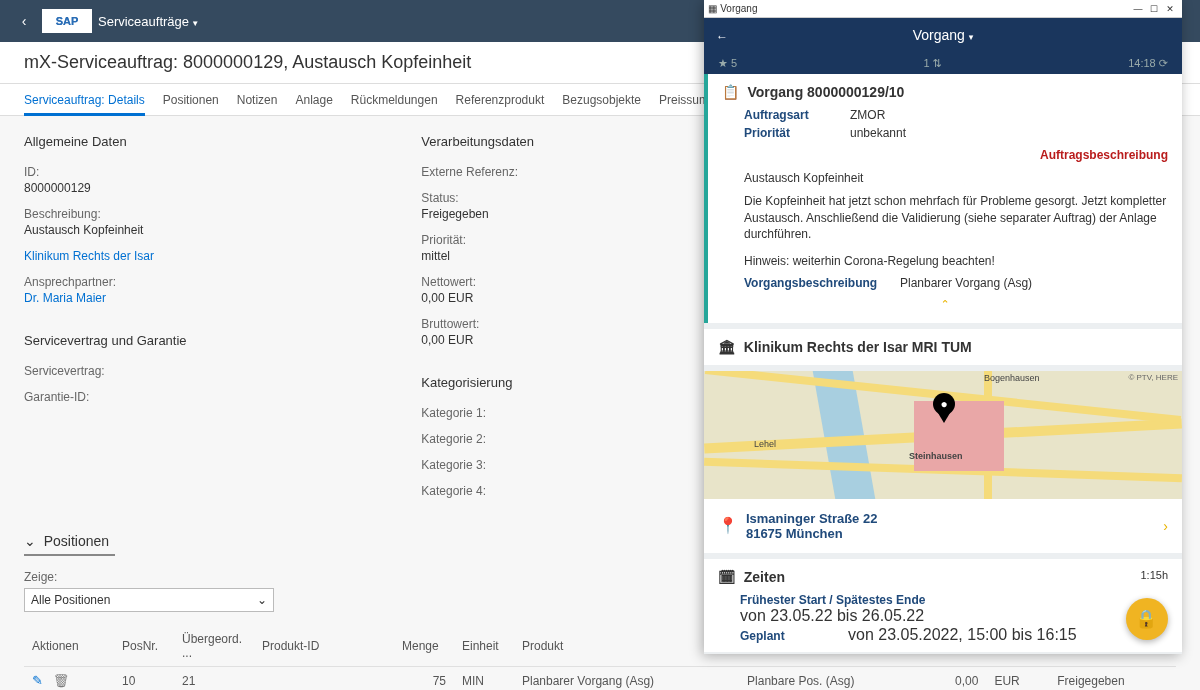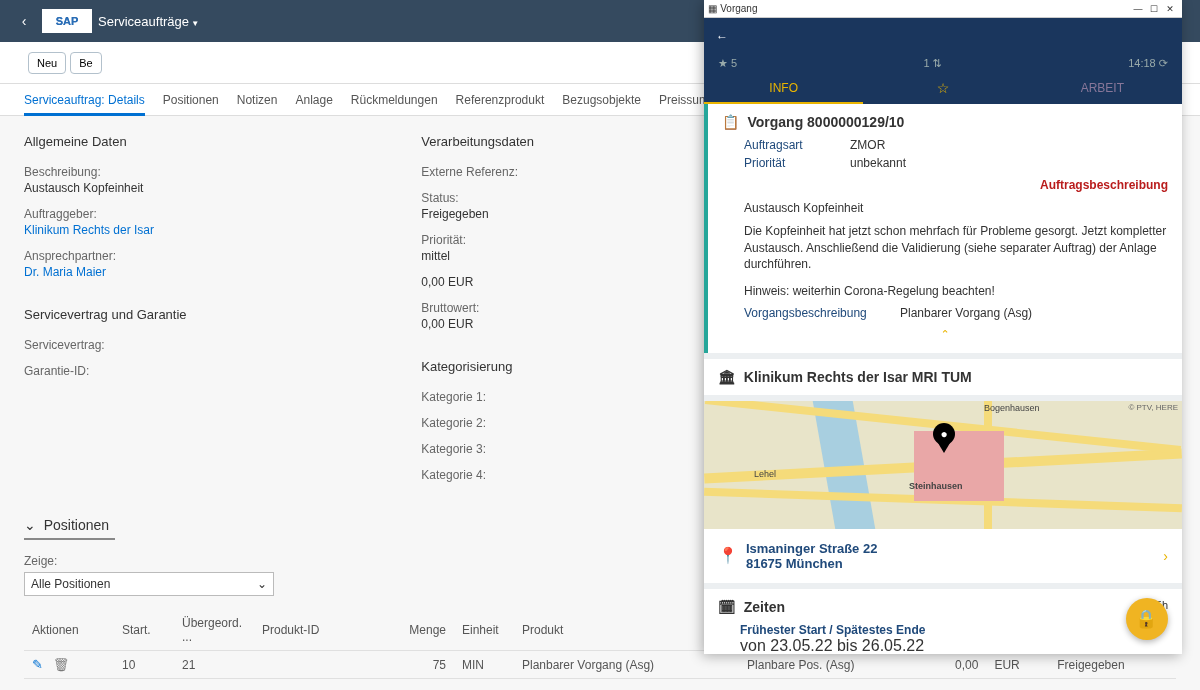--- a/index.html
+++ b/index.html
@@ -56,21 +56,21 @@
 .ov-tabs { display: flex; height: 30px; }
 .ov-tab { flex: 1; text-align: center; line-height: 28px; font-size: 12px; color: #879; border-bottom: 2px solid transparent; cursor: pointer; }
 .ov-tab.active { color: #e9b400; border-bottom: 2px solid #e9b400; }
 .ov-tab.star { font-size: 14px; color: #e9b400; }
 
 .ov-content { flex: 1; background: #eceff1; overflow: hidden; }
 .card { background: #fff; margin-bottom: 6px; padding: 10px 14px 8px 14px; position: relative; }
 .card.green-accent { border-left: 4px solid #26a69a; }
 .card-h { display: flex; align-items: center; gap: 8px; font-size: 14px; color: #333; font-weight: bold; margin-bottom: 8px; }
 .kv { display: flex; gap: 6px; margin: 4px 0 4px 22px; font-size: 12px; }
-.kv .k { width: 100px; color: #204a7b; font-weight: normal; }
+.kv .k { width: 100px; color: #204a7b; font-weight: bold; }
 .kv .v { color: #333; }
 .desc-h { color: #b91c1c; font-weight: bold; margin: 8px 0 8px 22px; font-size: 12px; text-align: right; }
 .desc-t { margin: 0 0 6px 22px; font-size: 12px; color: #333; line-height: 1.4; }
 .chev { text-align: center; color: #e9b400; font-size: 11px; padding: 4px 0; cursor: pointer; }
 
 .map { height: 128px; background: #e8e4c9; position: relative; overflow: hidden; }
 .maproad { position: absolute; background: #f5db7a; }
 .mapriver { position: absolute; background: #a8cfe0; top: 0; left: 120px; width: 40px; height: 128px; transform: skewX(10deg); }
 .mapblock { position: absolute; background: #e9a7a7; width: 90px; height: 70px; top: 30px; left: 210px; }
 .mappin { position: absolute; top: 22px; left: 226px; width: 28px; height: 36px; }
@@ -98,20 +98,21 @@
 <div class="sap-shell">
   <div class="sap-header">
     <div class="sap-back">‹</div>
     <div class="sap-logo">
         <span>SAP</span>
       </div>
     <div class="sap-menu">Serviceaufträge</div>
   </div>
 
   <div class="sap-title-row">
+    <div class="sap-title">mX-Serviceauftrag: 8000000129, Austausch Kopfeinheit</div>
     <button class="sap-btn">Neu</button>
     <button class="sap-btn">Be</button>
   </div>
 
   <div class="sap-tabs">
     <div class="sap-tab active">Serviceauftrag: Details</div>
     <div class="sap-tab">Positionen</div>
     <div class="sap-tab">Notizen</div>
     <div class="sap-tab">Anlage</div>
     <div class="sap-tab">Rückmeldungen</div>
@@ -119,25 +120,28 @@
     <div class="sap-tab">Bezugsobjekte</div>
     <div class="sap-tab">Preissummen</div>
     <div class="sap-tab">Preisdetails</div>
     <div class="sap-tab">Ei</div>
   </div>
 
   <div class="sap-body">
     <div class="sap-col">
       <div class="col-head">Allgemeine Daten</div>
       <div class="field">
+          <div class="field-label">ID:</div>
+          <div class="field-value">8000000129</div>
+        </div>
+      <div class="field">
           <div class="field-label">Beschreibung:</div>
           <div class="field-value">Austausch Kopfeinheit</div>
         </div>
       <div class="field">
-          <div class="field-label">Auftraggeber:</div>
           <div class="field-value link">Klinikum Rechts der Isar</div>
         </div>
       <div class="field">
           <div class="field-label">Ansprechpartner:</div>
           <div class="field-value link">Dr. Maria Maier</div>
         </div>
       <div class="col-head section2">Servicevertrag und Garantie</div>
       <div class="field">
           <div class="field-label">Servicevertrag:</div>
         </div>
@@ -153,20 +157,21 @@
         </div>
       <div class="field">
           <div class="field-label">Status:</div>
           <div class="field-value">Freigegeben</div>
         </div>
       <div class="field">
           <div class="field-label">Priorität:</div>
           <div class="field-value">mittel</div>
         </div>
       <div class="field">
+          <div class="field-label">Nettowert:</div>
           <div class="field-value">0,00   EUR</div>
         </div>
       <div class="field">
           <div class="field-label">Bruttowert:</div>
           <div class="field-value">0,00   EUR</div>
         </div>
       <div class="col-head section2">Kategorisierung</div>
       <div class="field">
           <div class="field-label">Kategorie 1:</div>
         </div>
@@ -215,24 +220,24 @@
     <div class="field-label" style="margin-bottom:4px">Zeige:</div>
     <div class="sap-select">
       <span>Alle Positionen</span>
       <span>⌄</span>
     </div>
 
     <table class="table">
       <tbody>
           <tr>
         <th style="width:90px">Aktionen</th>
-        <th style="width:60px">Start.</th>
+        <th style="width:60px">PosNr.</th>
         <th style="width:80px">Übergeord. ...</th>
         <th style="width:140px">Produkt-ID</th>
-        <th style="width:60px;text-align:right">Menge</th>
+        <th style="width:60px;">Menge</th>
         <th style="width:60px">Einheit</th>
         <th>Produkt</th>
         <th></th>
             <th></th>
             <th></th>
             <th></th>
       </tr>
       <tr>
         <td><span class="icon-edit">✎</span><span class="icon-del">🗑</span></td>
         <td class="link">10</td>
@@ -257,31 +262,27 @@
     <span>Vorgang</span>
     <span class="spacer"></span>
     <span class="ov-tb-btn">—</span>
     <span class="ov-tb-btn">☐</span>
     <span class="ov-tb-btn">✕</span>
   </div>
 
   <div class="ov-header">
     <div class="ov-hrow1">
       <div class="ov-back">←</div>
+      <div class="ov-htitle"><span>Vorgang</span> <span style="font-size:9px">▾</span></div>
       <div style="width:20px"></div>
     </div>
     <div class="ov-hrow2">
       <span>★ <span>5</span></span>
       <span class="mid"><span>1</span> ⇅</span>
       <span><span>14:18</span> ⟳</span>
-    </div>
-    <div class="ov-tabs">
-      <div class="ov-tab active">INFO</div>
-      <div class="ov-tab star">☆</div>
-      <div class="ov-tab">ARBEIT</div>
     </div>
   </div>
 
   <div class="ov-content">
     <div class="card green-accent">
       <div class="card-h">
           <span>📋</span>
           <span>Vorgang 8000000129/10</span>
         </div>
       <div class="kv">

